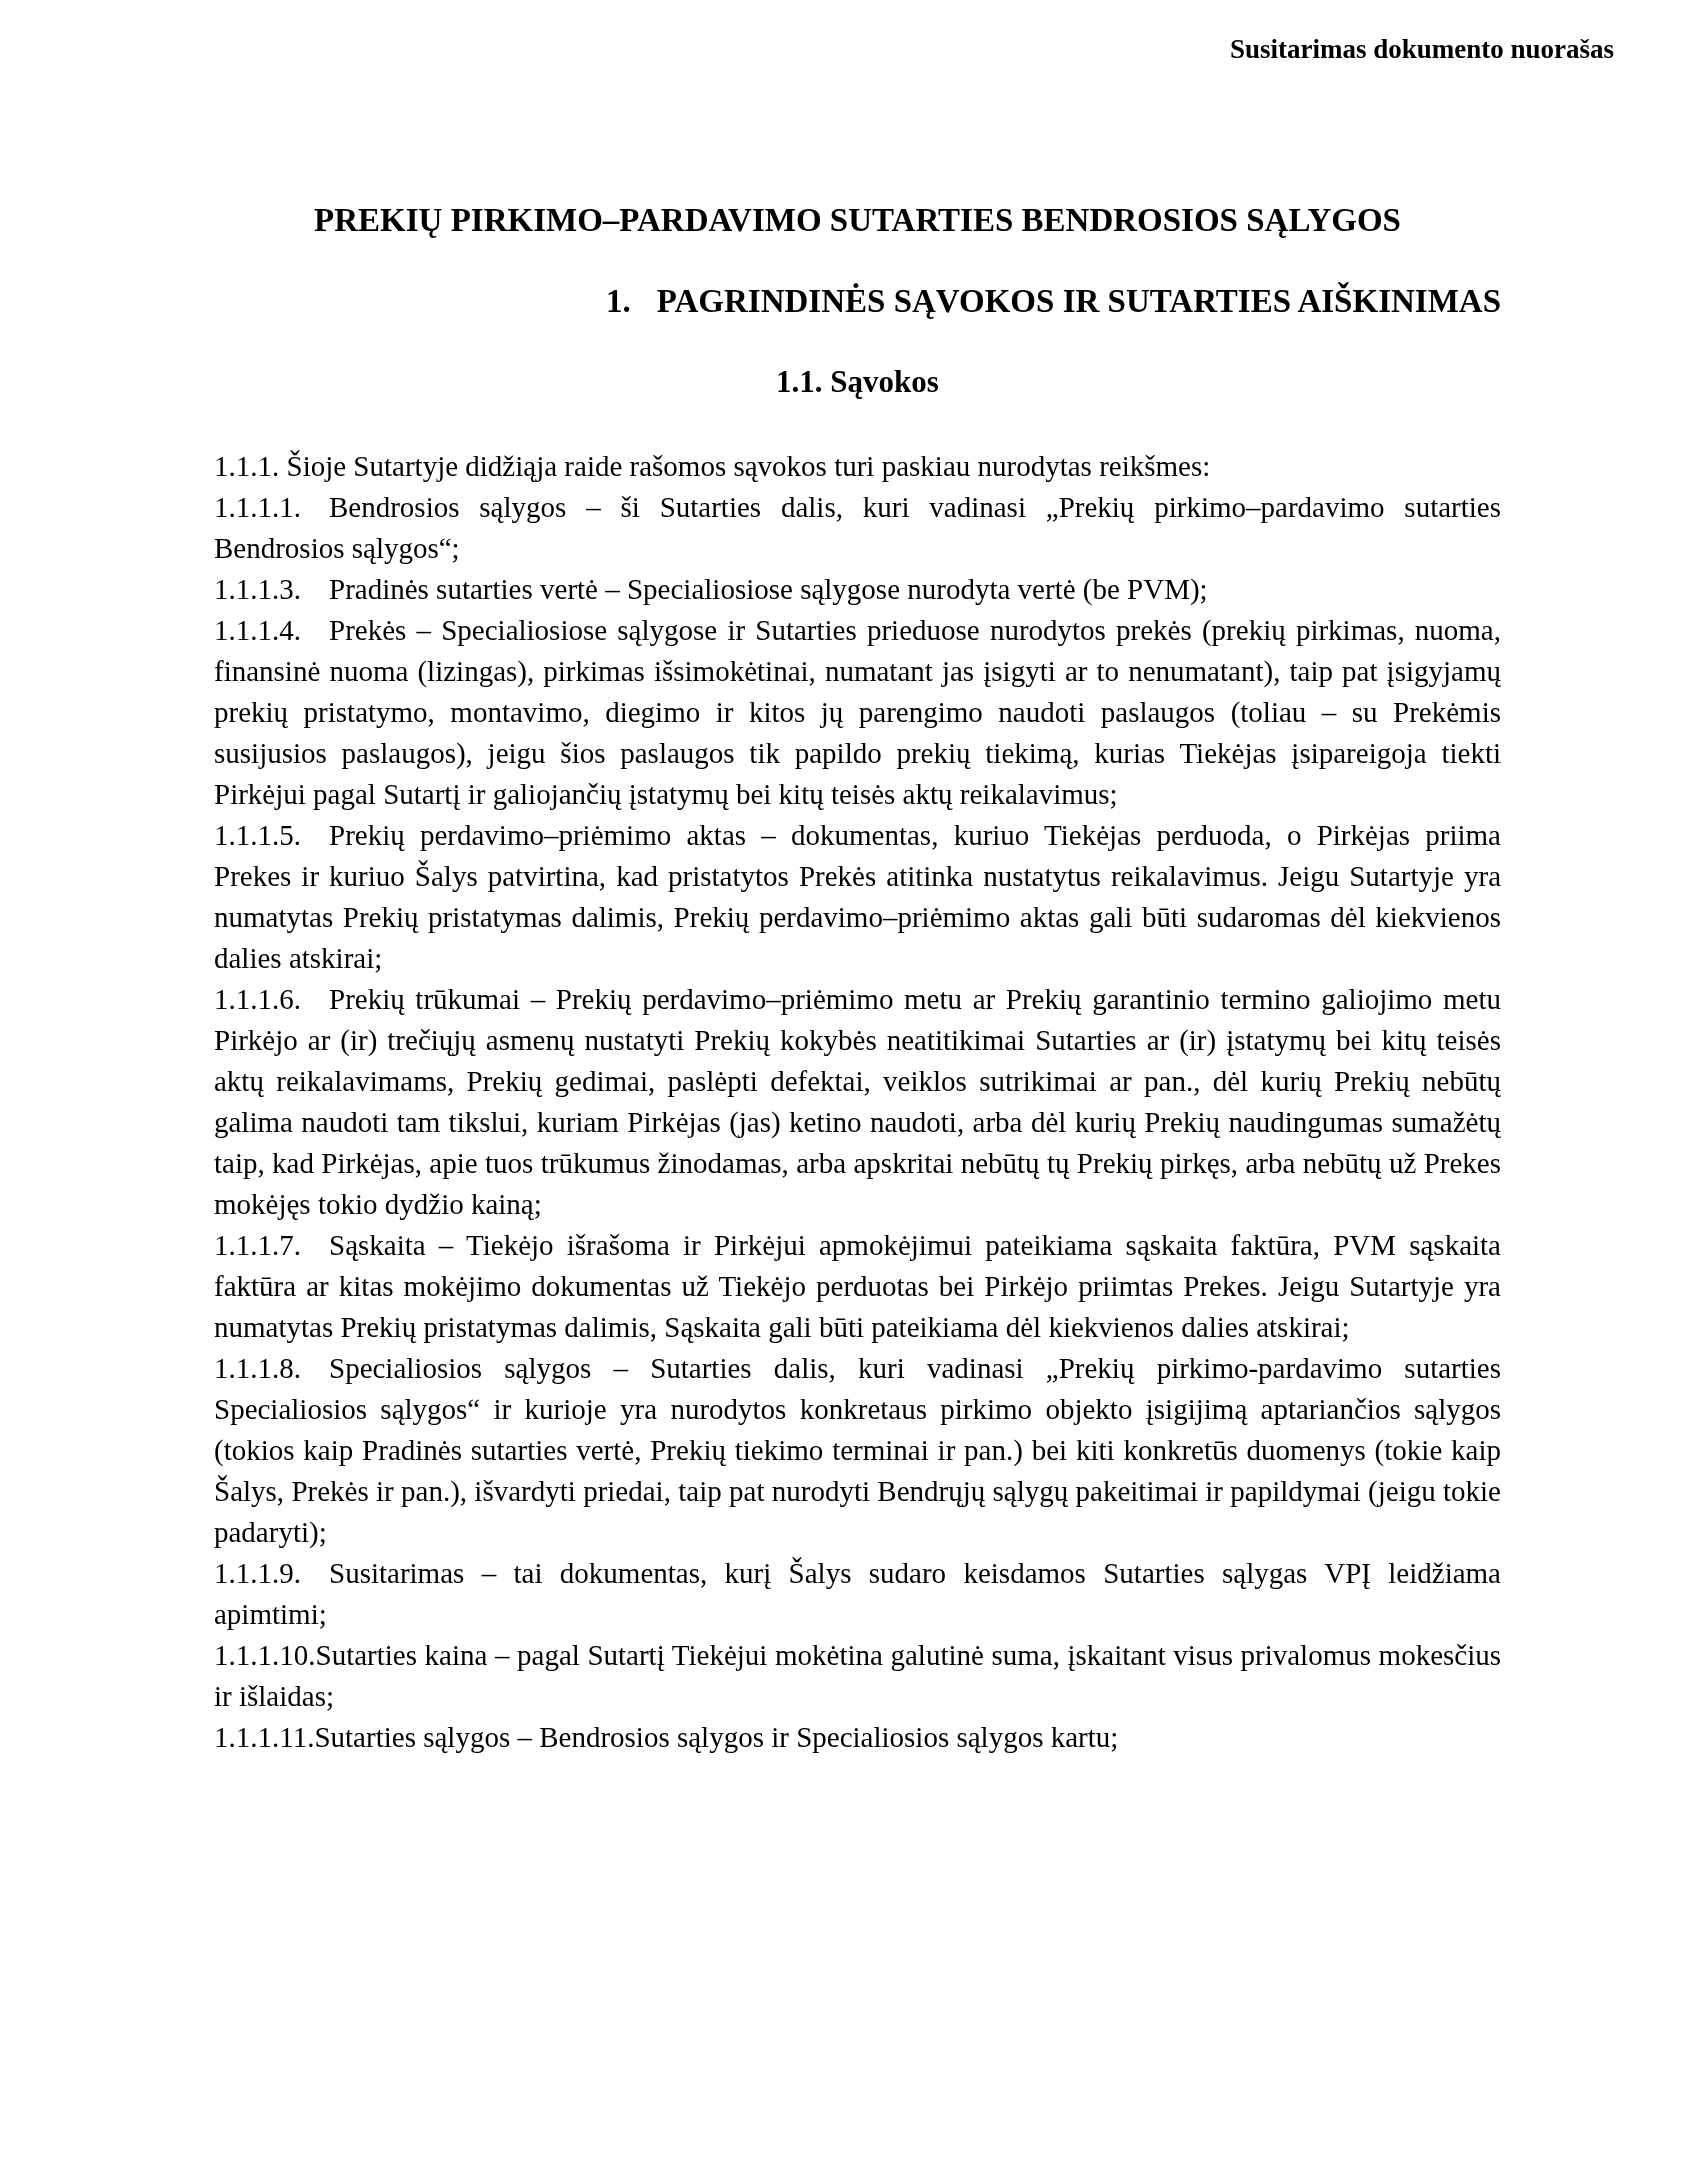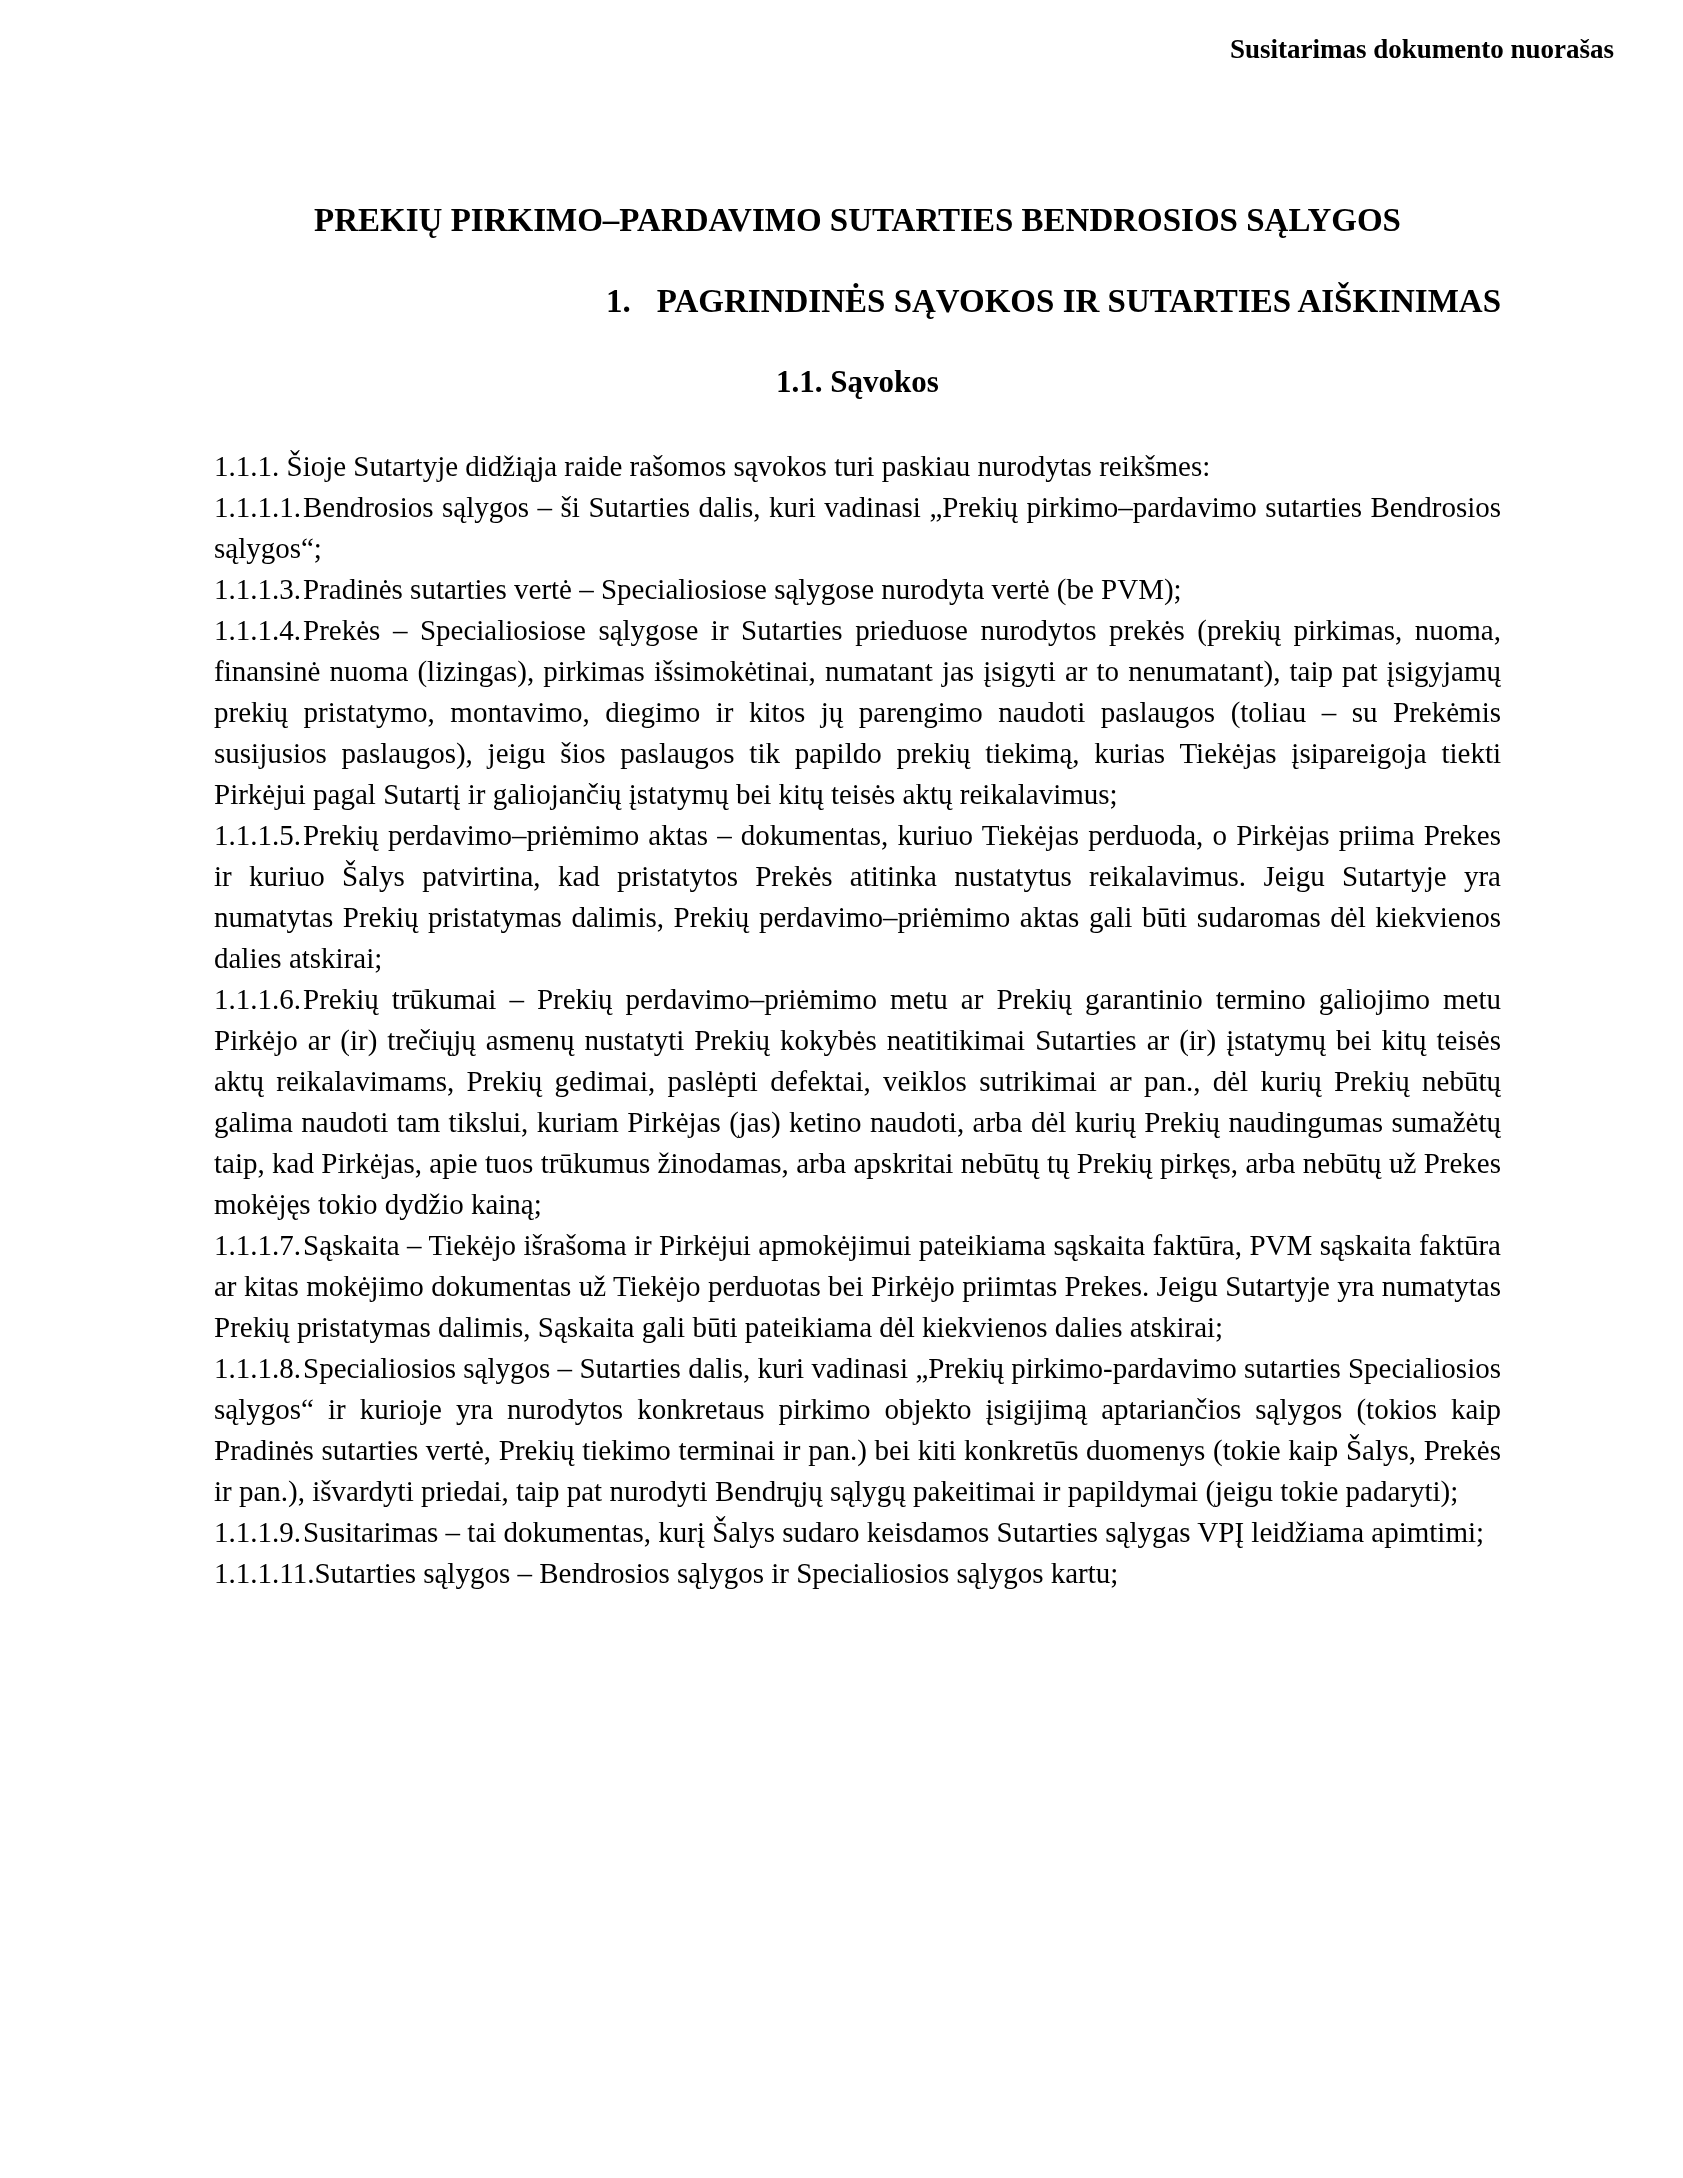--- a/index.html
+++ b/index.html
@@ -57,21 +57,21 @@
     margin-top: 44px;
     font-size: 29px;
     line-height: 41px;
     text-align: justify;
   }
   .clause {
     margin: 0;
     padding: 0;
   }
   .num.gap {
-    margin-right: 2px;
+    margin-right: 28px;
     font-family: Liberation Serif, serif;
   }
   .num.nogap {
     margin-right: 0;
   }
   .term {
     font-weight: normal;
   }
 </style>
 </head>
@@ -101,18 +101,19 @@
     <p class="clause"><span class="num gap">1.1.1.5.</span><span class="term">Prekių perdavimo–priėmimo aktas</span><span> – dokumentas, kuriuo Tiekėjas perduoda, o Pirkėjas priima Prekes ir kuriuo Šalys patvirtina, kad pristatytos Prekės atitinka nustatytus reikalavimus. Jeigu Sutartyje yra numatytas Prekių pristatymas dalimis, Prekių perdavimo–priėmimo aktas gali būti sudaromas dėl kiekvienos dalies atskirai;</span></p>
 
     <p class="clause"><span class="num gap">1.1.1.6.</span><span class="term">Prekių trūkumai</span><span> – Prekių perdavimo–priėmimo metu ar Prekių garantinio termino galiojimo metu Pirkėjo ar (ir) trečiųjų asmenų nustatyti Prekių kokybės neatitikimai Sutarties ar (ir) įstatymų bei kitų teisės aktų reikalavimams, Prekių gedimai, paslėpti defektai, veiklos sutrikimai ar pan., dėl kurių Prekių nebūtų galima naudoti tam tikslui, kuriam Pirkėjas (jas) ketino naudoti, arba dėl kurių Prekių naudingumas sumažėtų taip, kad Pirkėjas, apie tuos trūkumus žinodamas, arba apskritai nebūtų tų Prekių pirkęs, arba nebūtų už Prekes mokėjęs tokio dydžio kainą;</span></p>
 
     <p class="clause"><span class="num gap">1.1.1.7.</span><span class="term">Sąskaita</span><span> – Tiekėjo išrašoma ir Pirkėjui apmokėjimui pateikiama sąskaita faktūra, PVM sąskaita faktūra ar kitas mokėjimo dokumentas už Tiekėjo perduotas bei Pirkėjo priimtas Prekes. Jeigu Sutartyje yra numatytas Prekių pristatymas dalimis, Sąskaita gali būti pateikiama dėl kiekvienos dalies atskirai;</span></p>
 
     <p class="clause"><span class="num gap">1.1.1.8.</span><span class="term">Specialiosios sąlygos</span><span> – Sutarties dalis, kuri vadinasi „Prekių pirkimo-pardavimo sutarties Specialiosios sąlygos“ ir kurioje yra nurodytos konkretaus pirkimo objekto įsigijimą aptariančios sąlygos (tokios kaip Pradinės sutarties vertė, Prekių tiekimo terminai ir pan.) bei kiti konkretūs duomenys (tokie kaip Šalys, Prekės ir pan.), išvardyti priedai, taip pat nurodyti Bendrųjų sąlygų pakeitimai ir papildymai (jeigu tokie padaryti);</span></p>
 
     <p class="clause"><span class="num gap">1.1.1.9.</span><span class="term">Susitarimas</span><span> – tai dokumentas, kurį Šalys sudaro keisdamos Sutarties sąlygas VPĮ leidžiama apimtimi;</span></p>
 
+    <p class="clause"><span class="num nogap">1.1.1.10.</span><span class="term">Sutarties kaina</span><span> – pagal Sutartį Tiekėjui mokėtina galutinė suma, įskaitant visus privalomus mokesčius ir išlaidas;</span></p>
 
     <p class="clause"><span class="num nogap">1.1.1.11.</span><span class="term">Sutarties sąlygos</span><span> – Bendrosios sąlygos ir Specialiosios sąlygos kartu;</span></p>
 
   </div>
 </div>
 
 
 </body></html>

